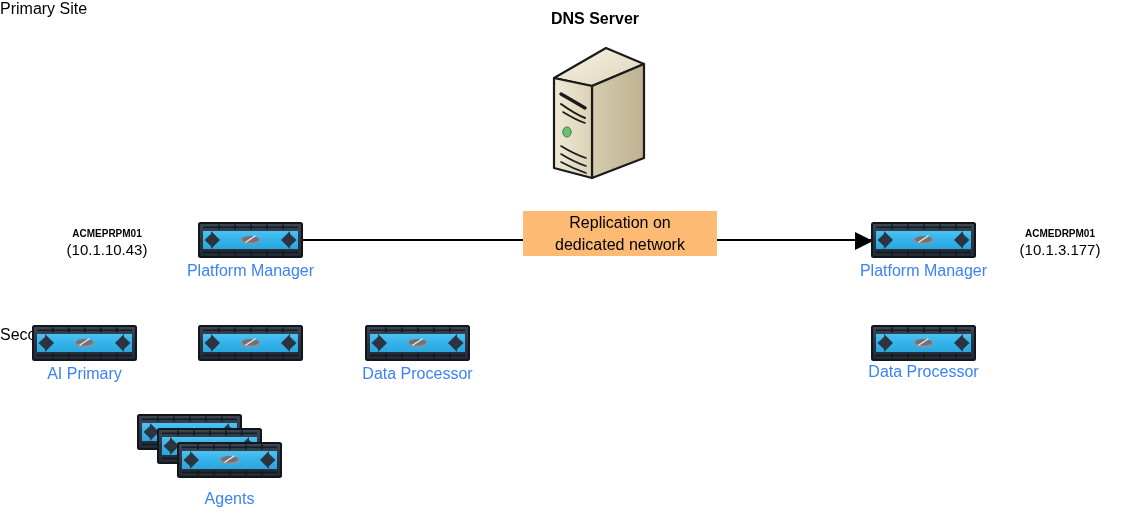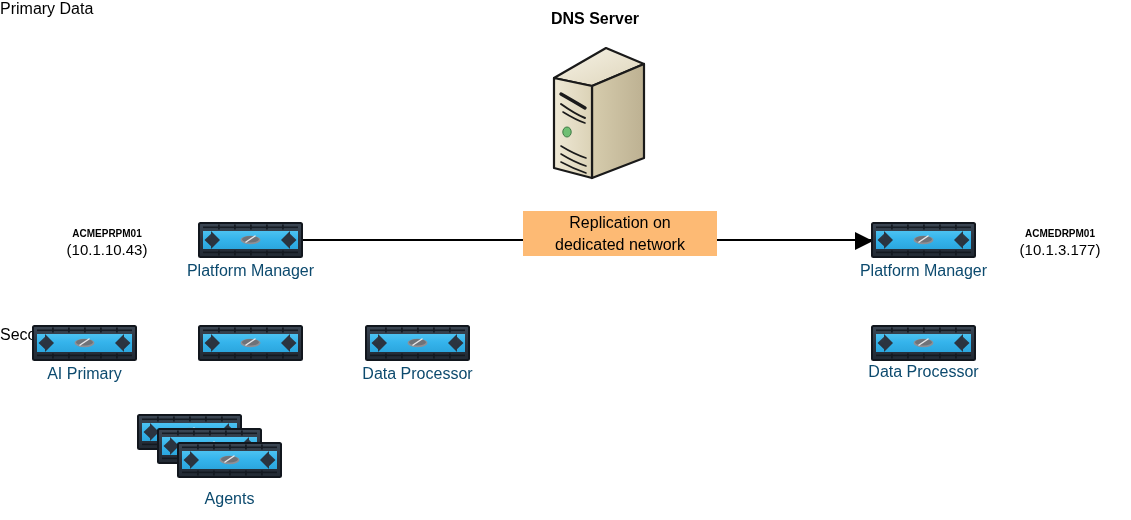--- a/index.html
+++ b/index.html
@@ -46,21 +46,21 @@
     position: absolute;
     width: 105px;
     height: 36px;
   }
   .device svg { display: block; width: 105px; height: 36px; }
 
   .device-label {
     position: absolute;
     text-align: center;
     font-size: 16px;
-    color: #0c4a6e;
+    color: #3b82f6;
     white-space: nowrap;
   }
 
   
   .connector-line {
     position: absolute;
     background: #000000;
     height: 2px;
   }
   #replication-label {
@@ -179,21 +179,21 @@
 
 <div id="canvas">
 
   <div id="dns-server-title">DNS Server</div>
   <div id="dns-server-icon">
     <svg viewBox="0 0 110 140">
         <use href="#serverTowerIcon"></use>
       </svg>
   </div>
 
-  <div id="primary-site-title">Primary Data</div>
+  <div id="primary-site-title">Primary Site</div>
   <div id="primary-site-box"></div>
 
   <div id="primary-host-caption" class="host-caption">
     <span class="host-name">ACMEPRPM01</span>
     <span class="host-ip">(10.1.10.43)</span>
   </div>
 
   <div class="device" style="left:198px; top:222px;">
     <svg viewBox="0 0 105 36">
         <use href="#applianceIcon"></use>

